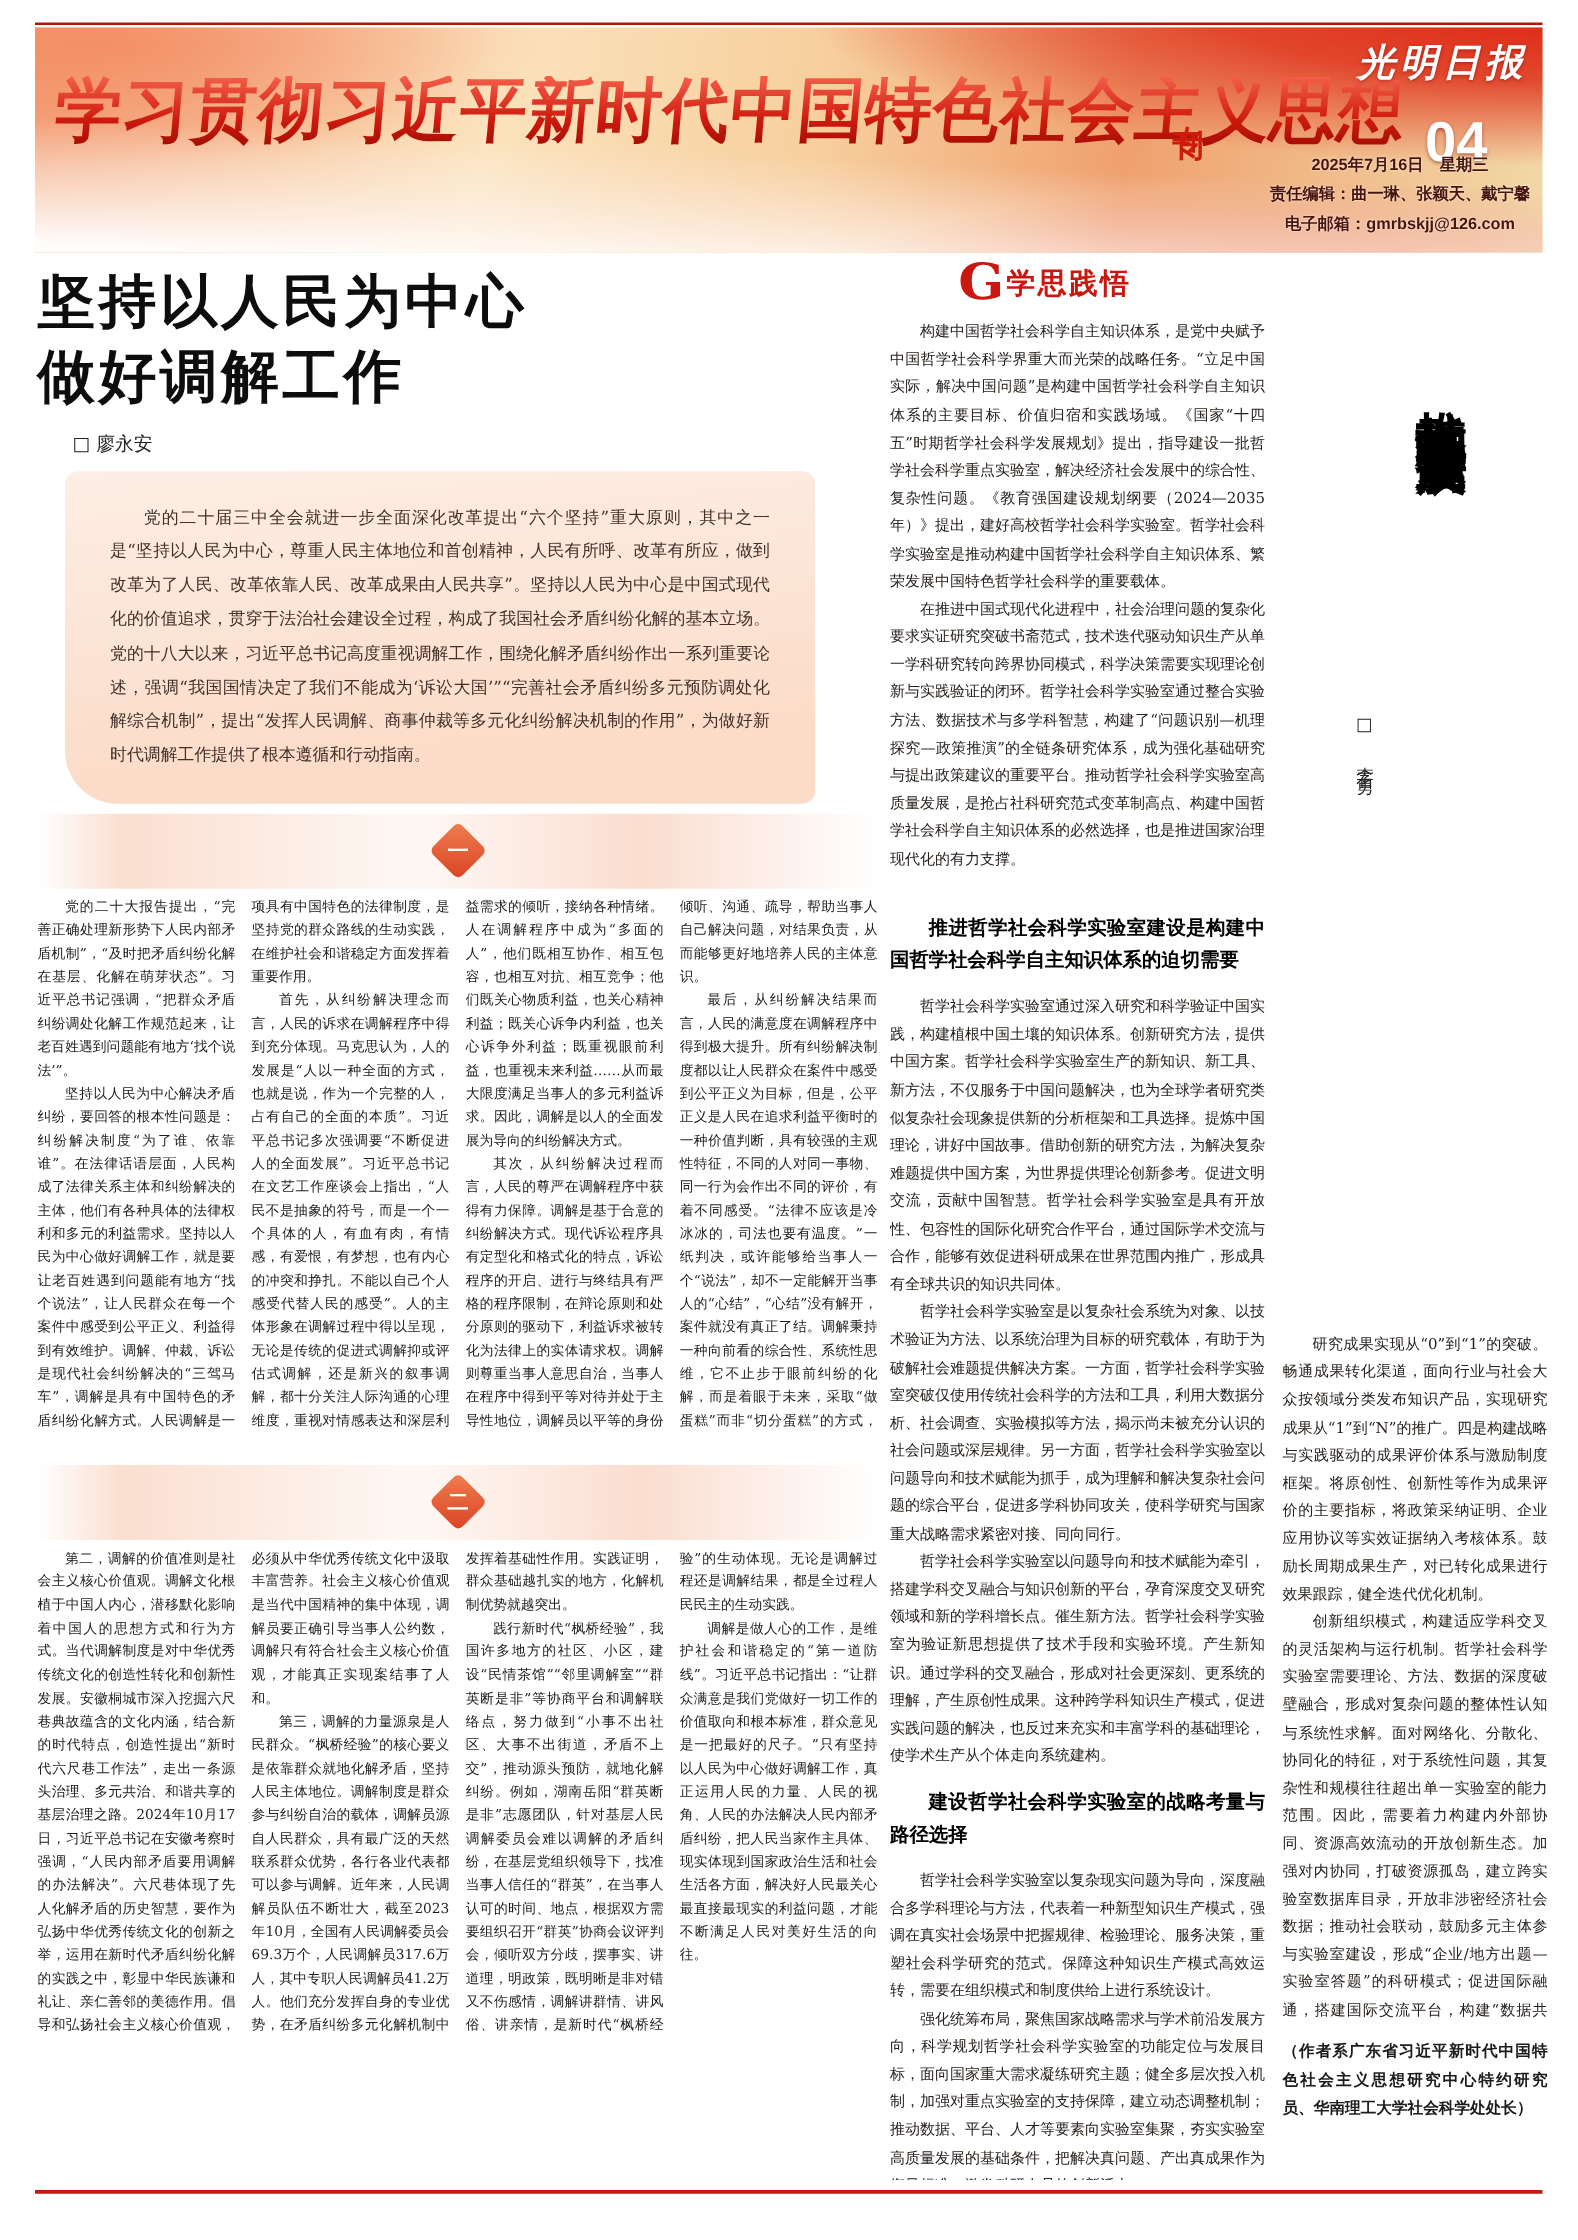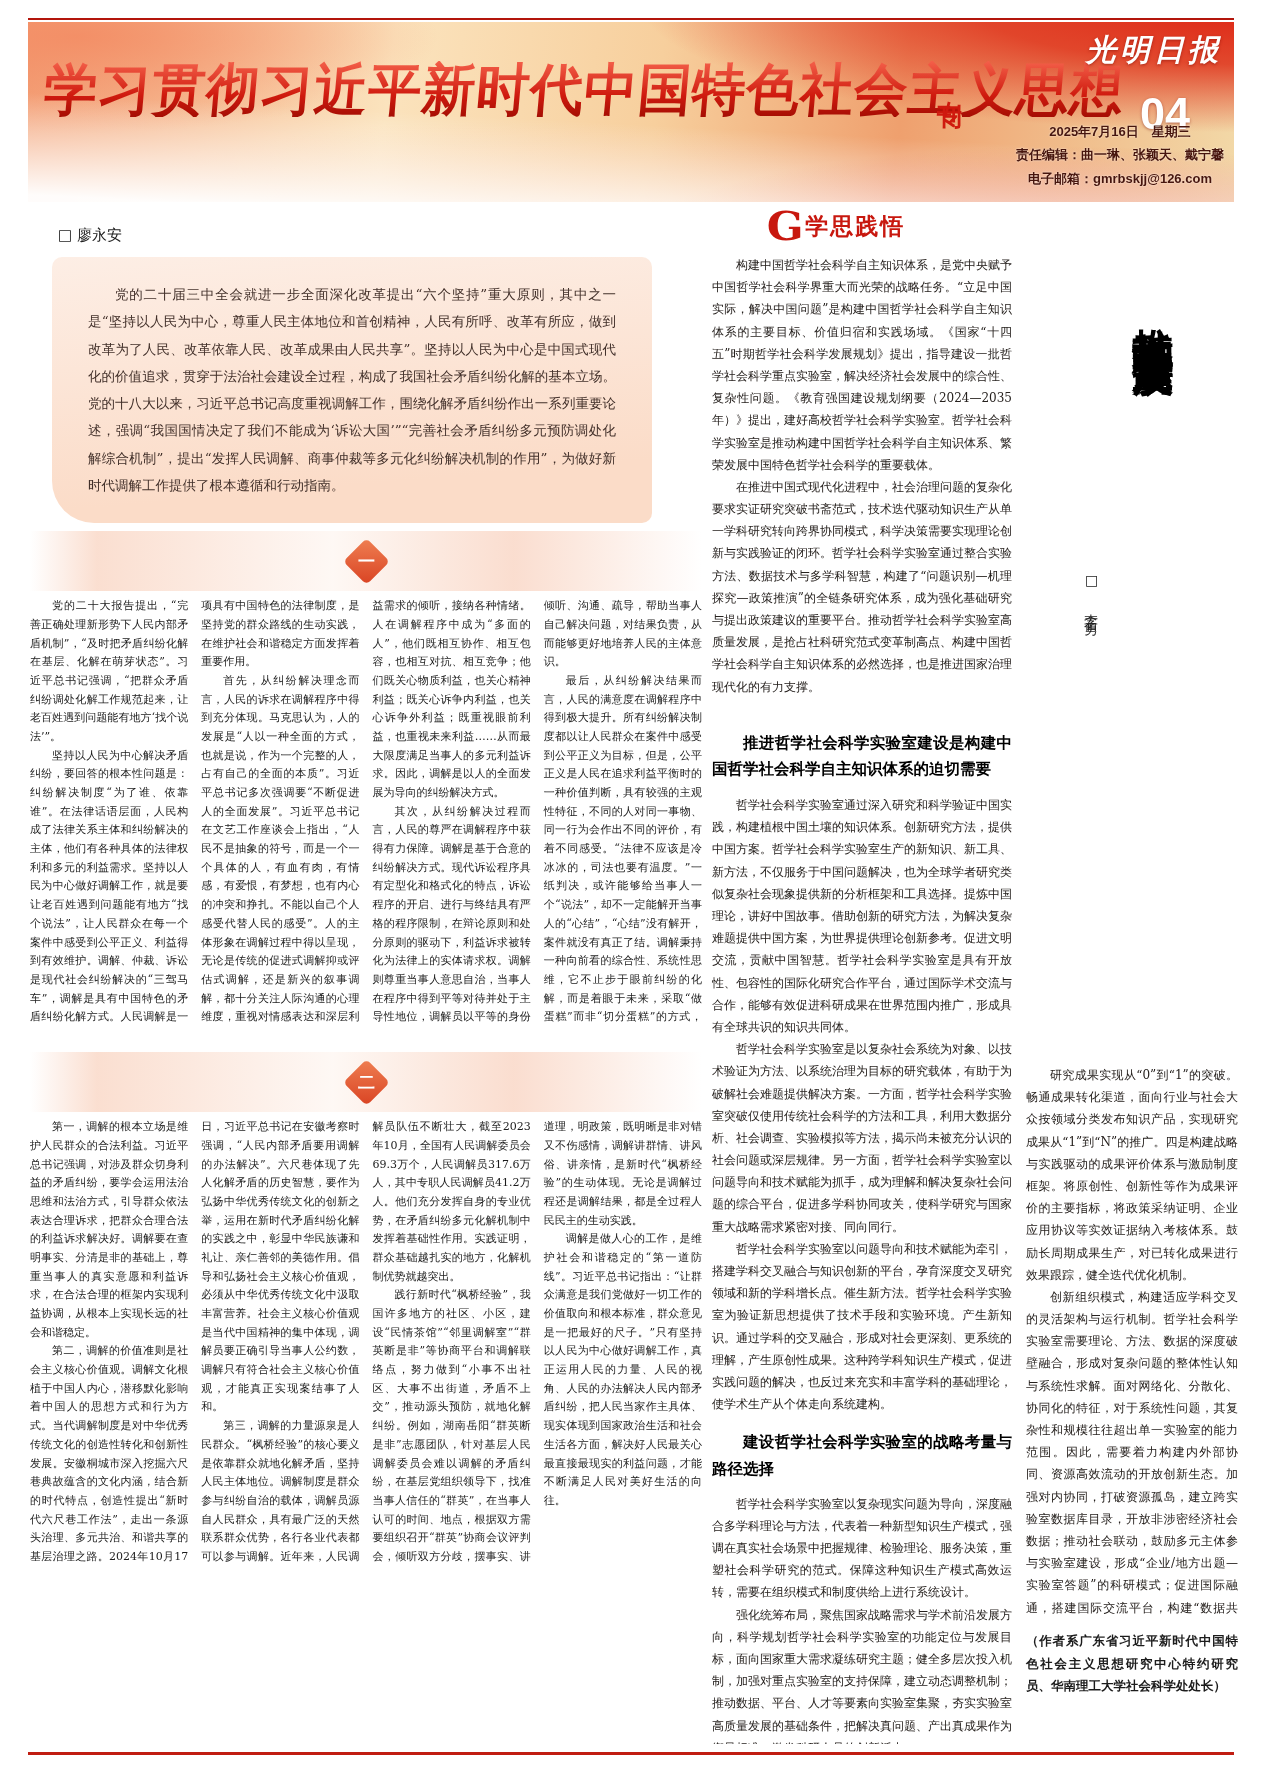--- a/index.html
+++ b/index.html
@@ -91,20 +91,24 @@
   <div class="page-number">04</div>
   <div class="masthead">光明日报</div>
   <div class="banner-info">
     <div>2025年7月16日　星期三</div>
     <div>责任编辑：曲一琳、张颖天、戴宁馨</div>
     <div>电子邮箱：gmrbskjj@126.com</div>
   </div>
 </div>
 
 <div class="left-art">
+  <div class="headline">
+    <div>坚持以人民为中心</div>
+    <div>做好调解工作</div>
+  </div>
   <div class="byline">□ 廖永安</div>
   <div class="abstract">
       <p>党的二十届三中全会就进一步全面深化改革提出“六个坚持”重大原则，其中之一是“坚持以人民为中心，尊重人民主体地位和首创精神，人民有所呼、改革有所应，做到改革为了人民、改革依靠人民、改革成果由人民共享”。坚持以人民为中心是中国式现代化的价值追求，贯穿于法治社会建设全过程，构成了我国社会矛盾纠纷化解的基本立场。党的十八大以来，习近平总书记高度重视调解工作，围绕化解矛盾纠纷作出一系列重要论述，强调“我国国情决定了我们不能成为‘诉讼大国’”“完善社会矛盾纠纷多元预防调处化解综合机制”，提出“发挥人民调解、商事仲裁等多元化纠纷解决机制的作用”，为做好新时代调解工作提供了根本遵循和行动指南。</p>
     </div>
 
   <div class="band">
     <div class="diamond">
       <span>一</span>
     </div>
   </div>
@@ -116,21 +120,20 @@
       <p>最后，从纠纷解决结果而言，人民的满意度在调解程序中得到极大提升。所有纠纷解决制度都以让人民群众在案件中感受到公平正义为目标，但是，公平正义是人民在追求利益平衡时的一种价值判断，具有较强的主观性特征，不同的人对同一事物、同一行为会作出不同的评价，有着不同感受。“法律不应该是冷冰冰的，司法也要有温度。”一纸判决，或许能够给当事人一个“说法”，却不一定能解开当事人的“心结”，“心结”没有解开，案件就没有真正了结。调解秉持一种向前看的综合性、系统性思维，它不止步于眼前纠纷的化解，而是着眼于未来，采取“做蛋糕”而非“切分蛋糕”的方式，寻找双方矛盾的利益核心，促成新的合作方案，使利益冲突的当事双方走向互利共赢的长期合作。因此，调解能够实现当事人双方利益最大化，能柔性化解矛盾纠纷，实现案结事了人和，更好为群众排忧、为和谐护航。</p>
     </div>
 
   <div class="band">
     <div class="diamond">
       <span>二</span>
     </div>
   </div>
   <div class="s2wrap">
     <div class="cols cols-s2">
-        <p>第一，调解的根本立场是维护人民群众的合法利益。习近平总书记强调，对涉及群众切身利益的矛盾纠纷，要学会运用法治思维和法治方式，引导群众依法表达合理诉求，把群众合理合法的利益诉求解决好。调解要在查明事实、分清是非的基础上，尊重当事人的真实意愿和利益诉求，在合法合理的框架内实现利益协调，从根本上实现长远的社会和谐稳定。</p>
         <p>第二，调解的价值准则是社会主义核心价值观。调解文化根植于中国人内心，潜移默化影响着中国人的思想方式和行为方式。当代调解制度是对中华优秀传统文化的创造性转化和创新性发展。安徽桐城市深入挖掘六尺巷典故蕴含的文化内涵，结合新的时代特点，创造性提出“新时代六尺巷工作法”，走出一条源头治理、多元共治、和谐共享的基层治理之路。2024年10月17日，习近平总书记在安徽考察时强调，“人民内部矛盾要用调解的办法解决”。六尺巷体现了先人化解矛盾的历史智慧，要作为弘扬中华优秀传统文化的创新之举，运用在新时代矛盾纠纷化解的实践之中，彰显中华民族谦和礼让、亲仁善邻的美德作用。倡导和弘扬社会主义核心价值观，必须从中华优秀传统文化中汲取丰富营养。社会主义核心价值观是当代中国精神的集中体现，调解员要正确引导当事人公约数，调解只有符合社会主义核心价值观，才能真正实现案结事了人和。</p>
         <p>第三，调解的力量源泉是人民群众。“枫桥经验”的核心要义是依靠群众就地化解矛盾，坚持人民主体地位。调解制度是群众参与纠纷自治的载体，调解员源自人民群众，具有最广泛的天然联系群众优势，各行各业代表都可以参与调解。近年来，人民调解员队伍不断壮大，截至2023年10月，全国有人民调解委员会69.3万个，人民调解员317.6万人，其中专职人民调解员41.2万人。他们充分发挥自身的专业优势，在矛盾纠纷多元化解机制中发挥着基础性作用。实践证明，群众基础越扎实的地方，化解机制优势就越突出。</p>
         <p>践行新时代“枫桥经验”，我国许多地方的社区、小区，建设“民情茶馆”“邻里调解室”“群英断是非”等协商平台和调解联络点，努力做到“小事不出社区、大事不出街道，矛盾不上交”，推动源头预防，就地化解纠纷。例如，湖南岳阳“群英断是非”志愿团队，针对基层人民调解委员会难以调解的矛盾纠纷，在基层党组织领导下，找准当事人信任的“群英”，在当事人认可的时间、地点，根据双方需要组织召开“群英”协商会议评判会，倾听双方分歧，摆事实、讲道理，明政策，既明晰是非对错又不伤感情，调解讲群情、讲风俗、讲亲情，是新时代“枫桥经验”的生动体现。无论是调解过程还是调解结果，都是全过程人民民主的生动实践。</p>
         <p>调解是做人心的工作，是维护社会和谐稳定的“第一道防线”。习近平总书记指出：“让群众满意是我们党做好一切工作的价值取向和根本标准，群众意见是一把最好的尺子。”只有坚持以人民为中心做好调解工作，真正运用人民的力量、人民的视角、人民的办法解决人民内部矛盾纠纷，把人民当家作主具体、现实体现到国家政治生活和社会生活各方面，解决好人民最关心最直接最现实的利益问题，才能不断满足人民对美好生活的向往。</p>
       </div>
   </div>
 </div>
 
 <div class="right-art">
   <div class="ra-left">

